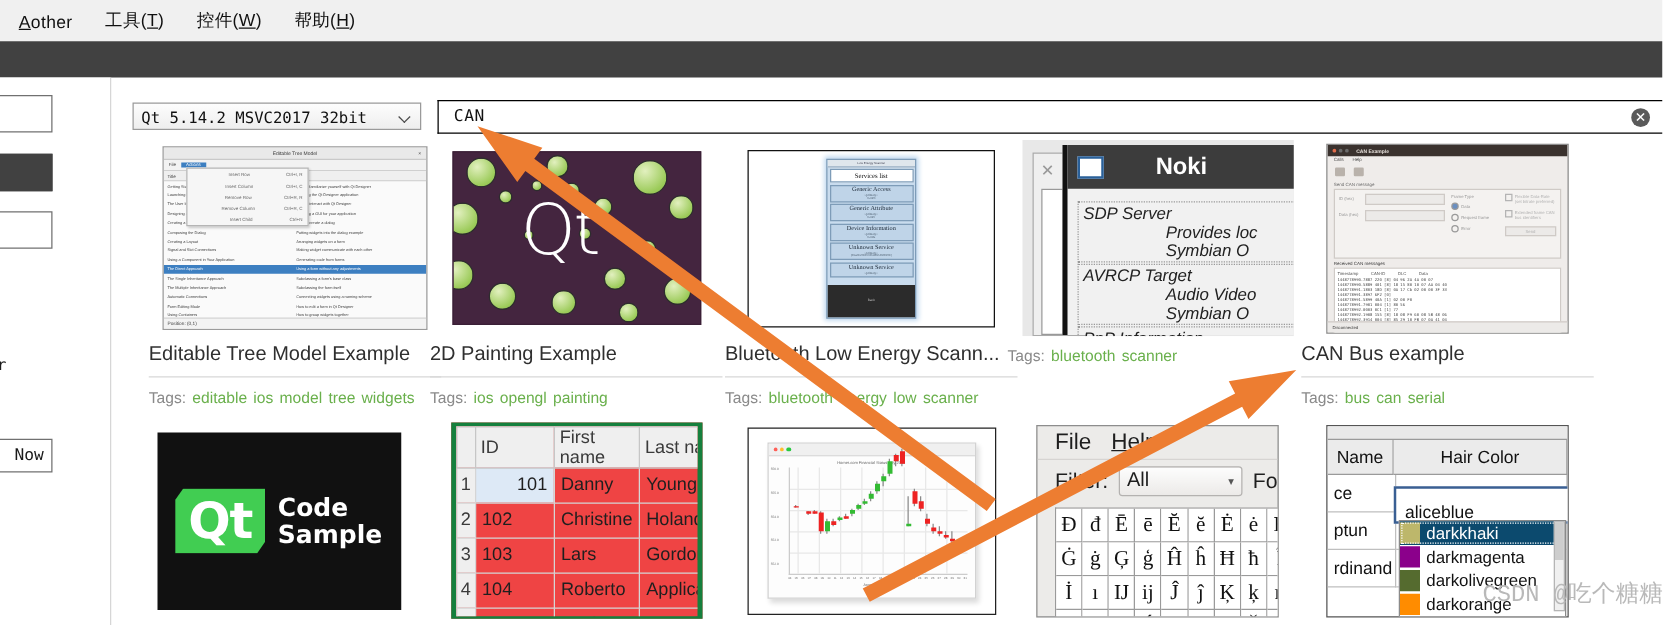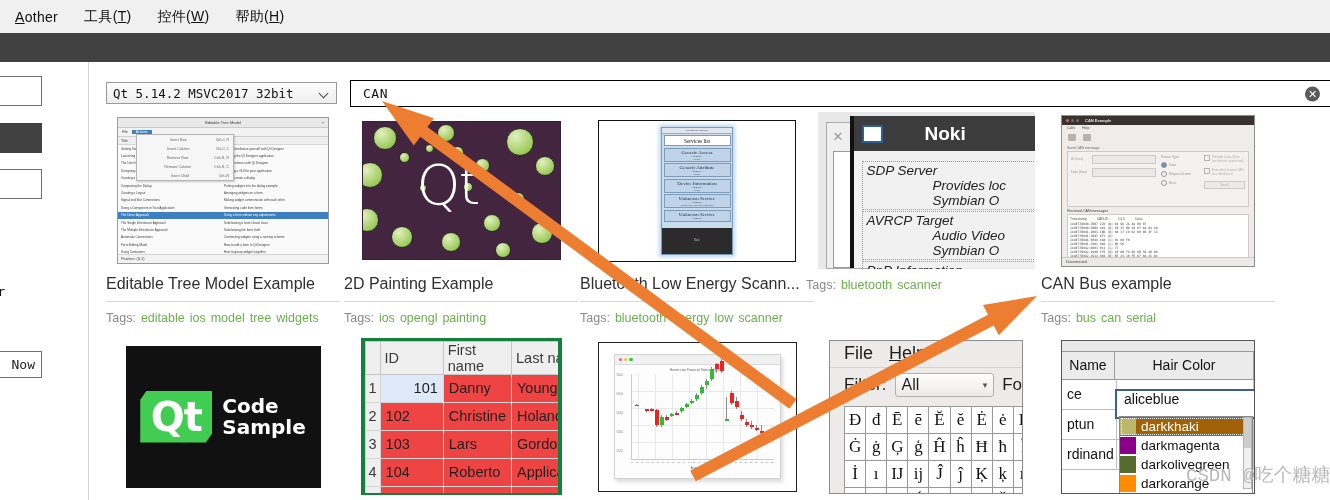--- a/index.html
+++ b/index.html
@@ -239,25 +239,25 @@
   
   .hc { width:192px; height:152px; background:#fff; border:1px solid #555; overflow:hidden; position:relative; font-size:14px; color:#111;}
   .hc .hbar { height:10px; background:#e9e9e9; border-bottom:1px solid #9a9a9a; }
   .hc .hhead { display:flex; height:28px; }
   .hc .hhead div { border-right:1px solid #9a9a9a; border-bottom:1px solid #9a9a9a; background:#ebebeb;
                    display:flex; align-items:center; justify-content:center; }
   .hc .hrow { display:flex; height:30px; }
   .hc .hrow div { border-right:1px solid #bfbfbf; border-bottom:1px solid #bfbfbf;
                   display:flex; align-items:center; padding-left:5px; }
   .hc .hcombo { position:absolute; left:53px; top:48px; width:140px; height:26px; background:#fff;
-                border:2px solid #3a5f93; display:flex; align-items:flex-start; padding-left:7px; }
+                border:2px solid #3a5f93; display:flex; align-items:flex-end; padding-left:7px; }
   .hc .hlist { position:absolute; left:57px; top:75px; width:132px; background:#fff; border:1px solid #8a8a8a; }
   .hc .hli { display:flex; align-items:center; height:19px; font-size:13.5px; }
   .hc .hli .sw { width:16px; height:17px; margin-right:5px; display:block; }
-  .hc .hli.sel { background:#a16207; color:#fff; outline:1px dotted #fff; outline-offset:-2px;}
+  .hc .hli.sel { background:#0c4a6e; color:#fff; outline:1px dotted #fff; outline-offset:-2px;}
   .hc .hscroll { position:absolute; right:2px; top:76px; width:7px; height:70px; background:#f0f0f0; border:1px solid #b5b5b5;}
   .hc .hscroll i { display:block; width:7px; height:30px; background:#cdcdcd; }
 
   
   .arrows { position: absolute; left: 0; top: 0; width: 1330px; height: 500px; pointer-events: none; }
 
   
   .wm {
     position: absolute; left: 1186px; top: 462px;
     font-size: 19px; color: #b9b9b9; white-space: nowrap;
@@ -295,21 +295,21 @@
 
   <div class="searchbox">
     <span class="sval">CAN</span>
     <span class="clear-btn">✕</span>
   </div>
 
   <div class="grid">
 
     <div class="row" style="top:0;">
 
-      <div class="card" style="left:0;">
+      <div class="card" style="left:13px;">
         <div class="thumb-wrap">
           <div class="tm">
             <div class="tm-title">
               <span>Editable Tree Model</span>
               <span class="x">×</span>
             </div>
             <div class="tm-menu">
               <span>File</span>
               <span class="act">Actions</span>
             </div>

